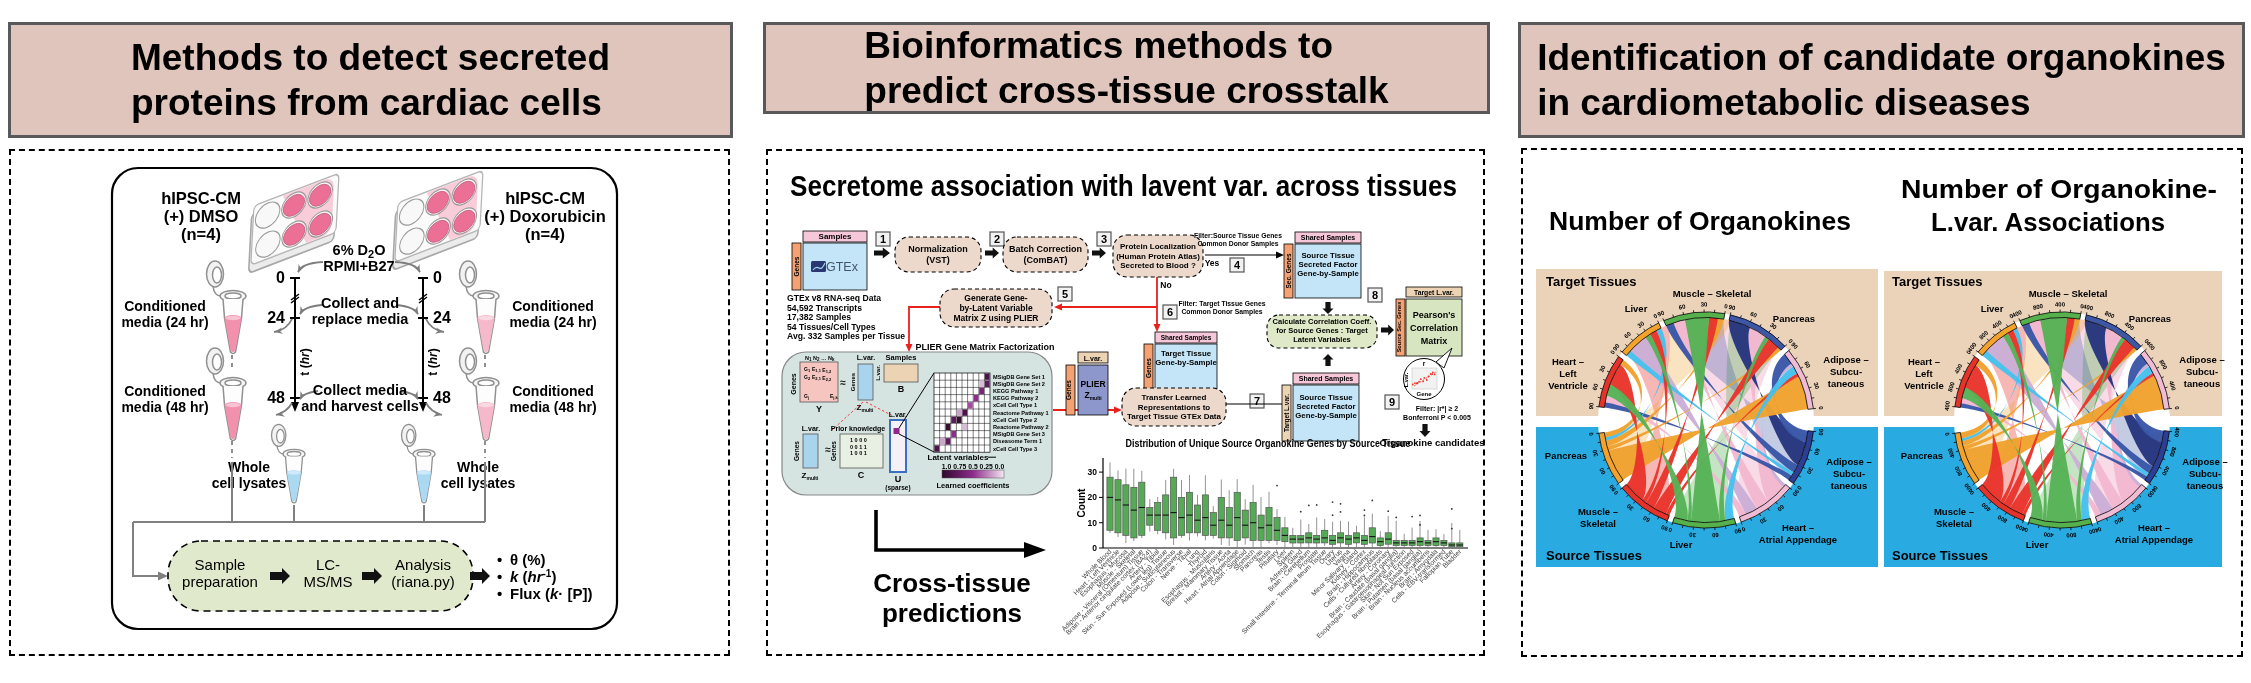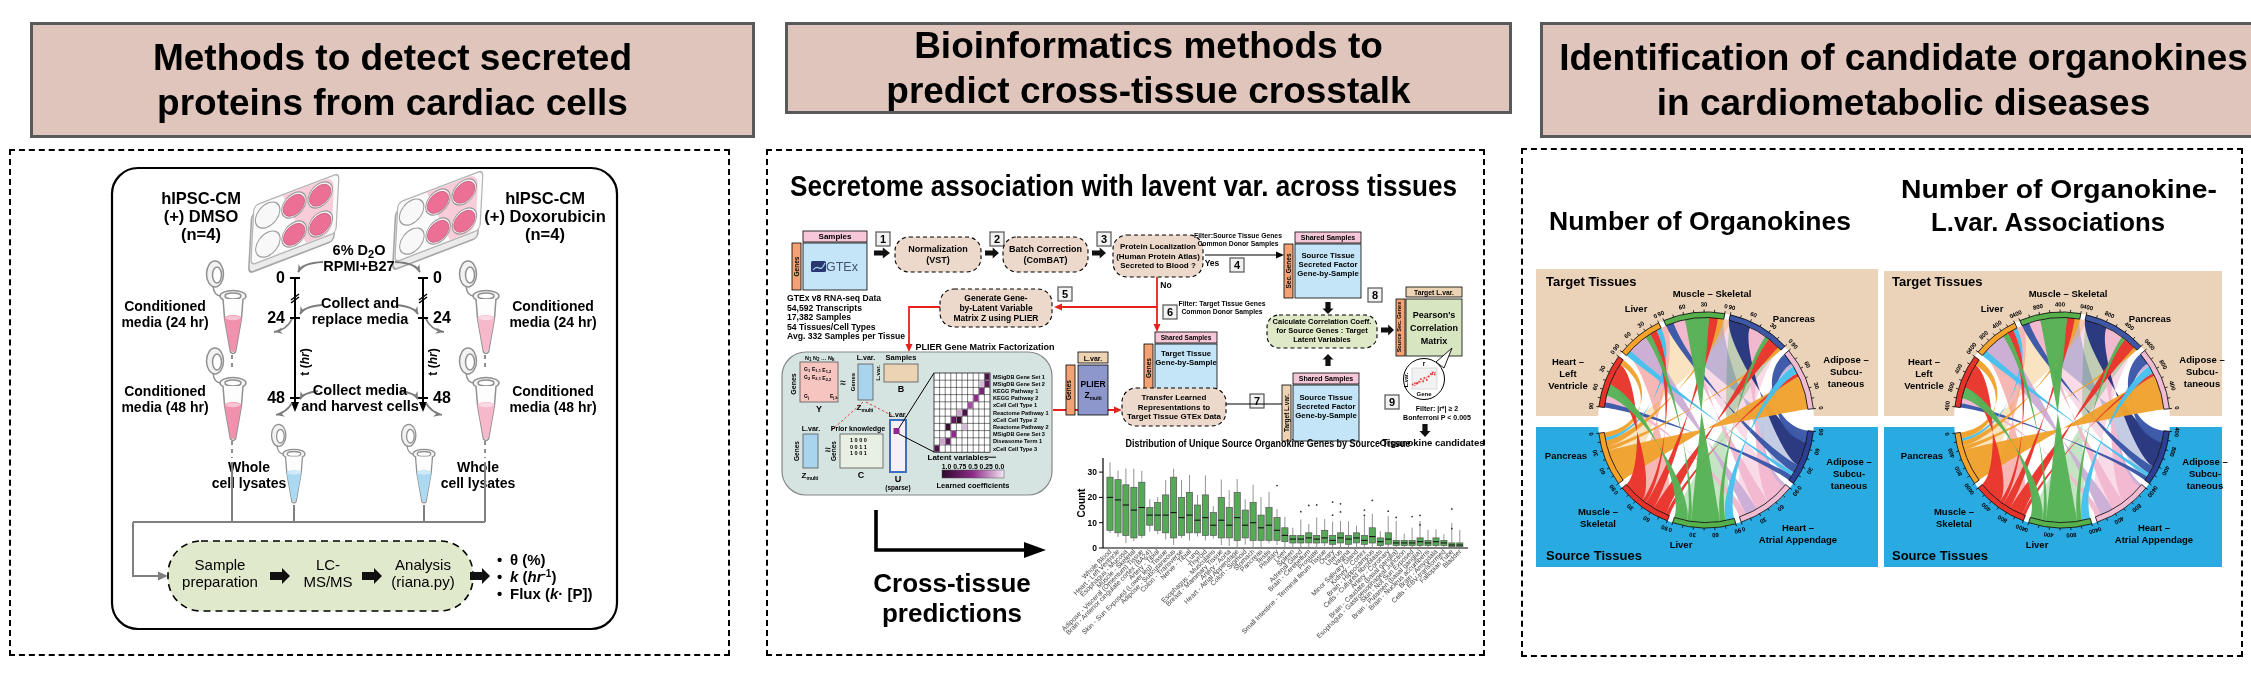--- a/index.html
+++ b/index.html
@@ -1,16 +1,16 @@
 <!DOCTYPE html>
 <html><head><meta charset="utf-8">
 <style>
 * { margin:0; padding:0; box-sizing:border-box; }
 body { width:2251px; height:683px; background:#fff; font-family:"Liberation Sans", sans-serif; position:relative; overflow:hidden; }
-.hdr { position:absolute; background:#dfc5bb; border:3px solid #58595b; display:flex; align-items:center; justify-content:center; text-align:center; font-weight:bold; font-size:37px; line-height:1.22; color:#000;margin-left:22px; }
+.hdr { position:absolute; background:#dfc5bb; border:3px solid #58595b; display:flex; align-items:center; justify-content:center; font-weight:bold; font-size:37px; line-height:1.22; color:#000; }
 .dash { position:absolute; border:2px dashed #000; }
 svg { position:absolute; left:0; top:0; }
 text { font-family:"Liberation Sans", sans-serif; }
 </style></head>
 <body>
 <div class="hdr" style="left:8px; top:22px; width:725px; height:116px;">Methods to detect secreted<br>proteins from cardiac cells</div>
 <div class="hdr" style="left:763px; top:22px; width:727px; height:92px;">Bioinformatics methods to<br>predict cross-tissue crosstalk</div>
 <div class="hdr" style="left:1518px; top:22px; width:727px; height:116px;">Identification of candidate organokines<br>in cardiometabolic diseases</div>
 <div class="dash" style="left:9px; top:149px; width:721px; height:507px;"></div>
 <div class="dash" style="left:766px; top:149px; width:719px; height:507px;"></div>

